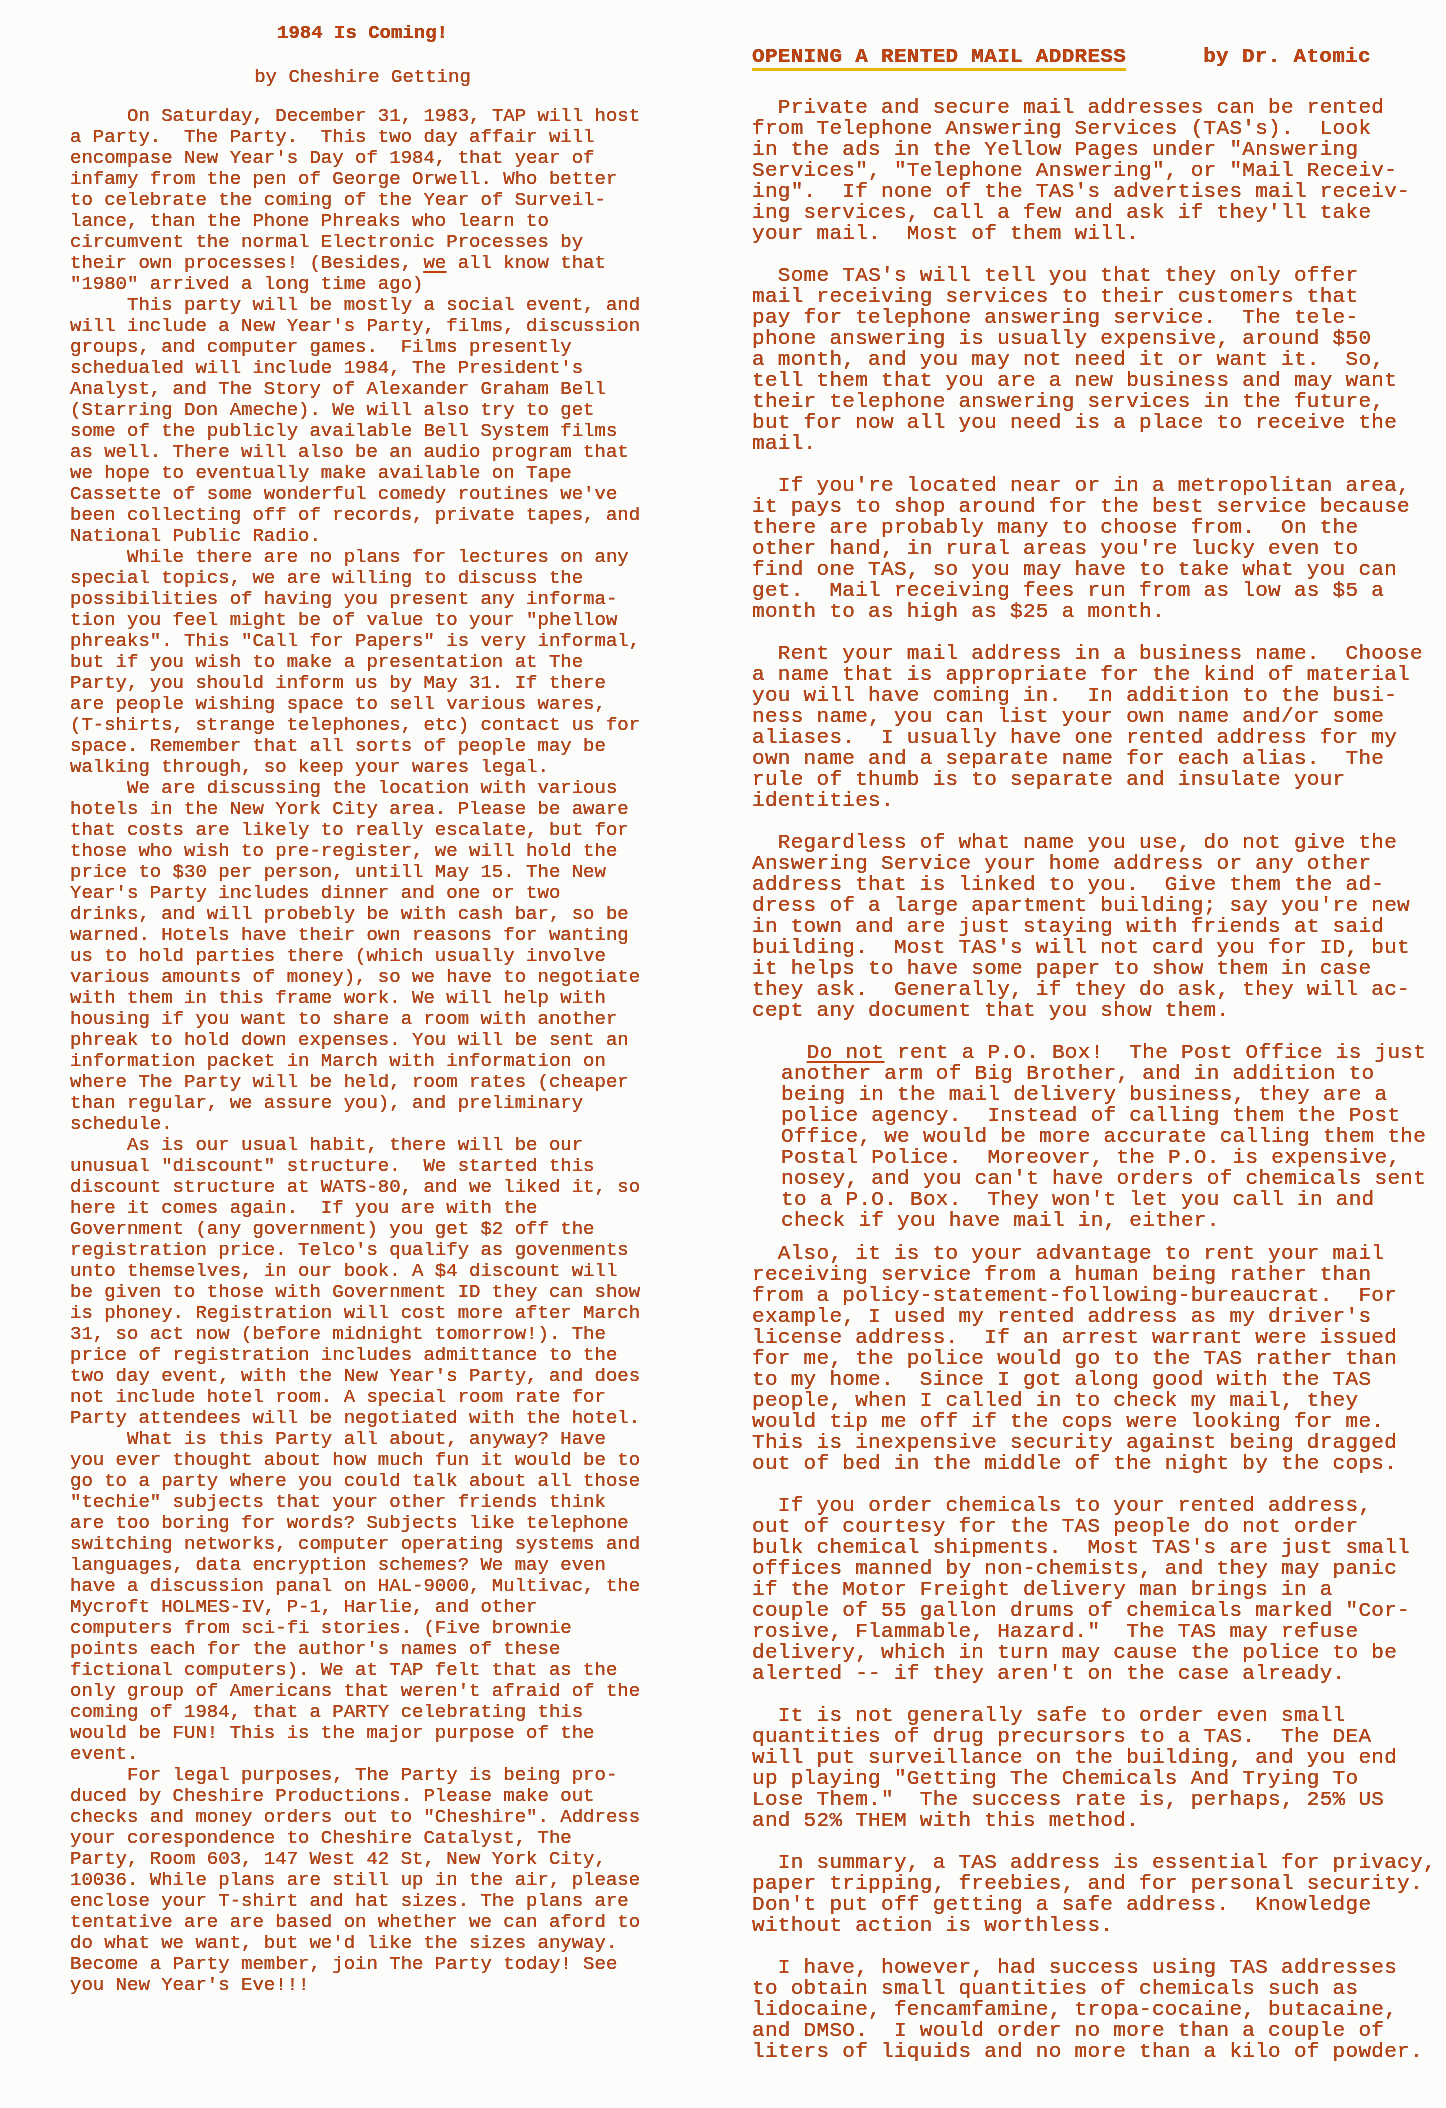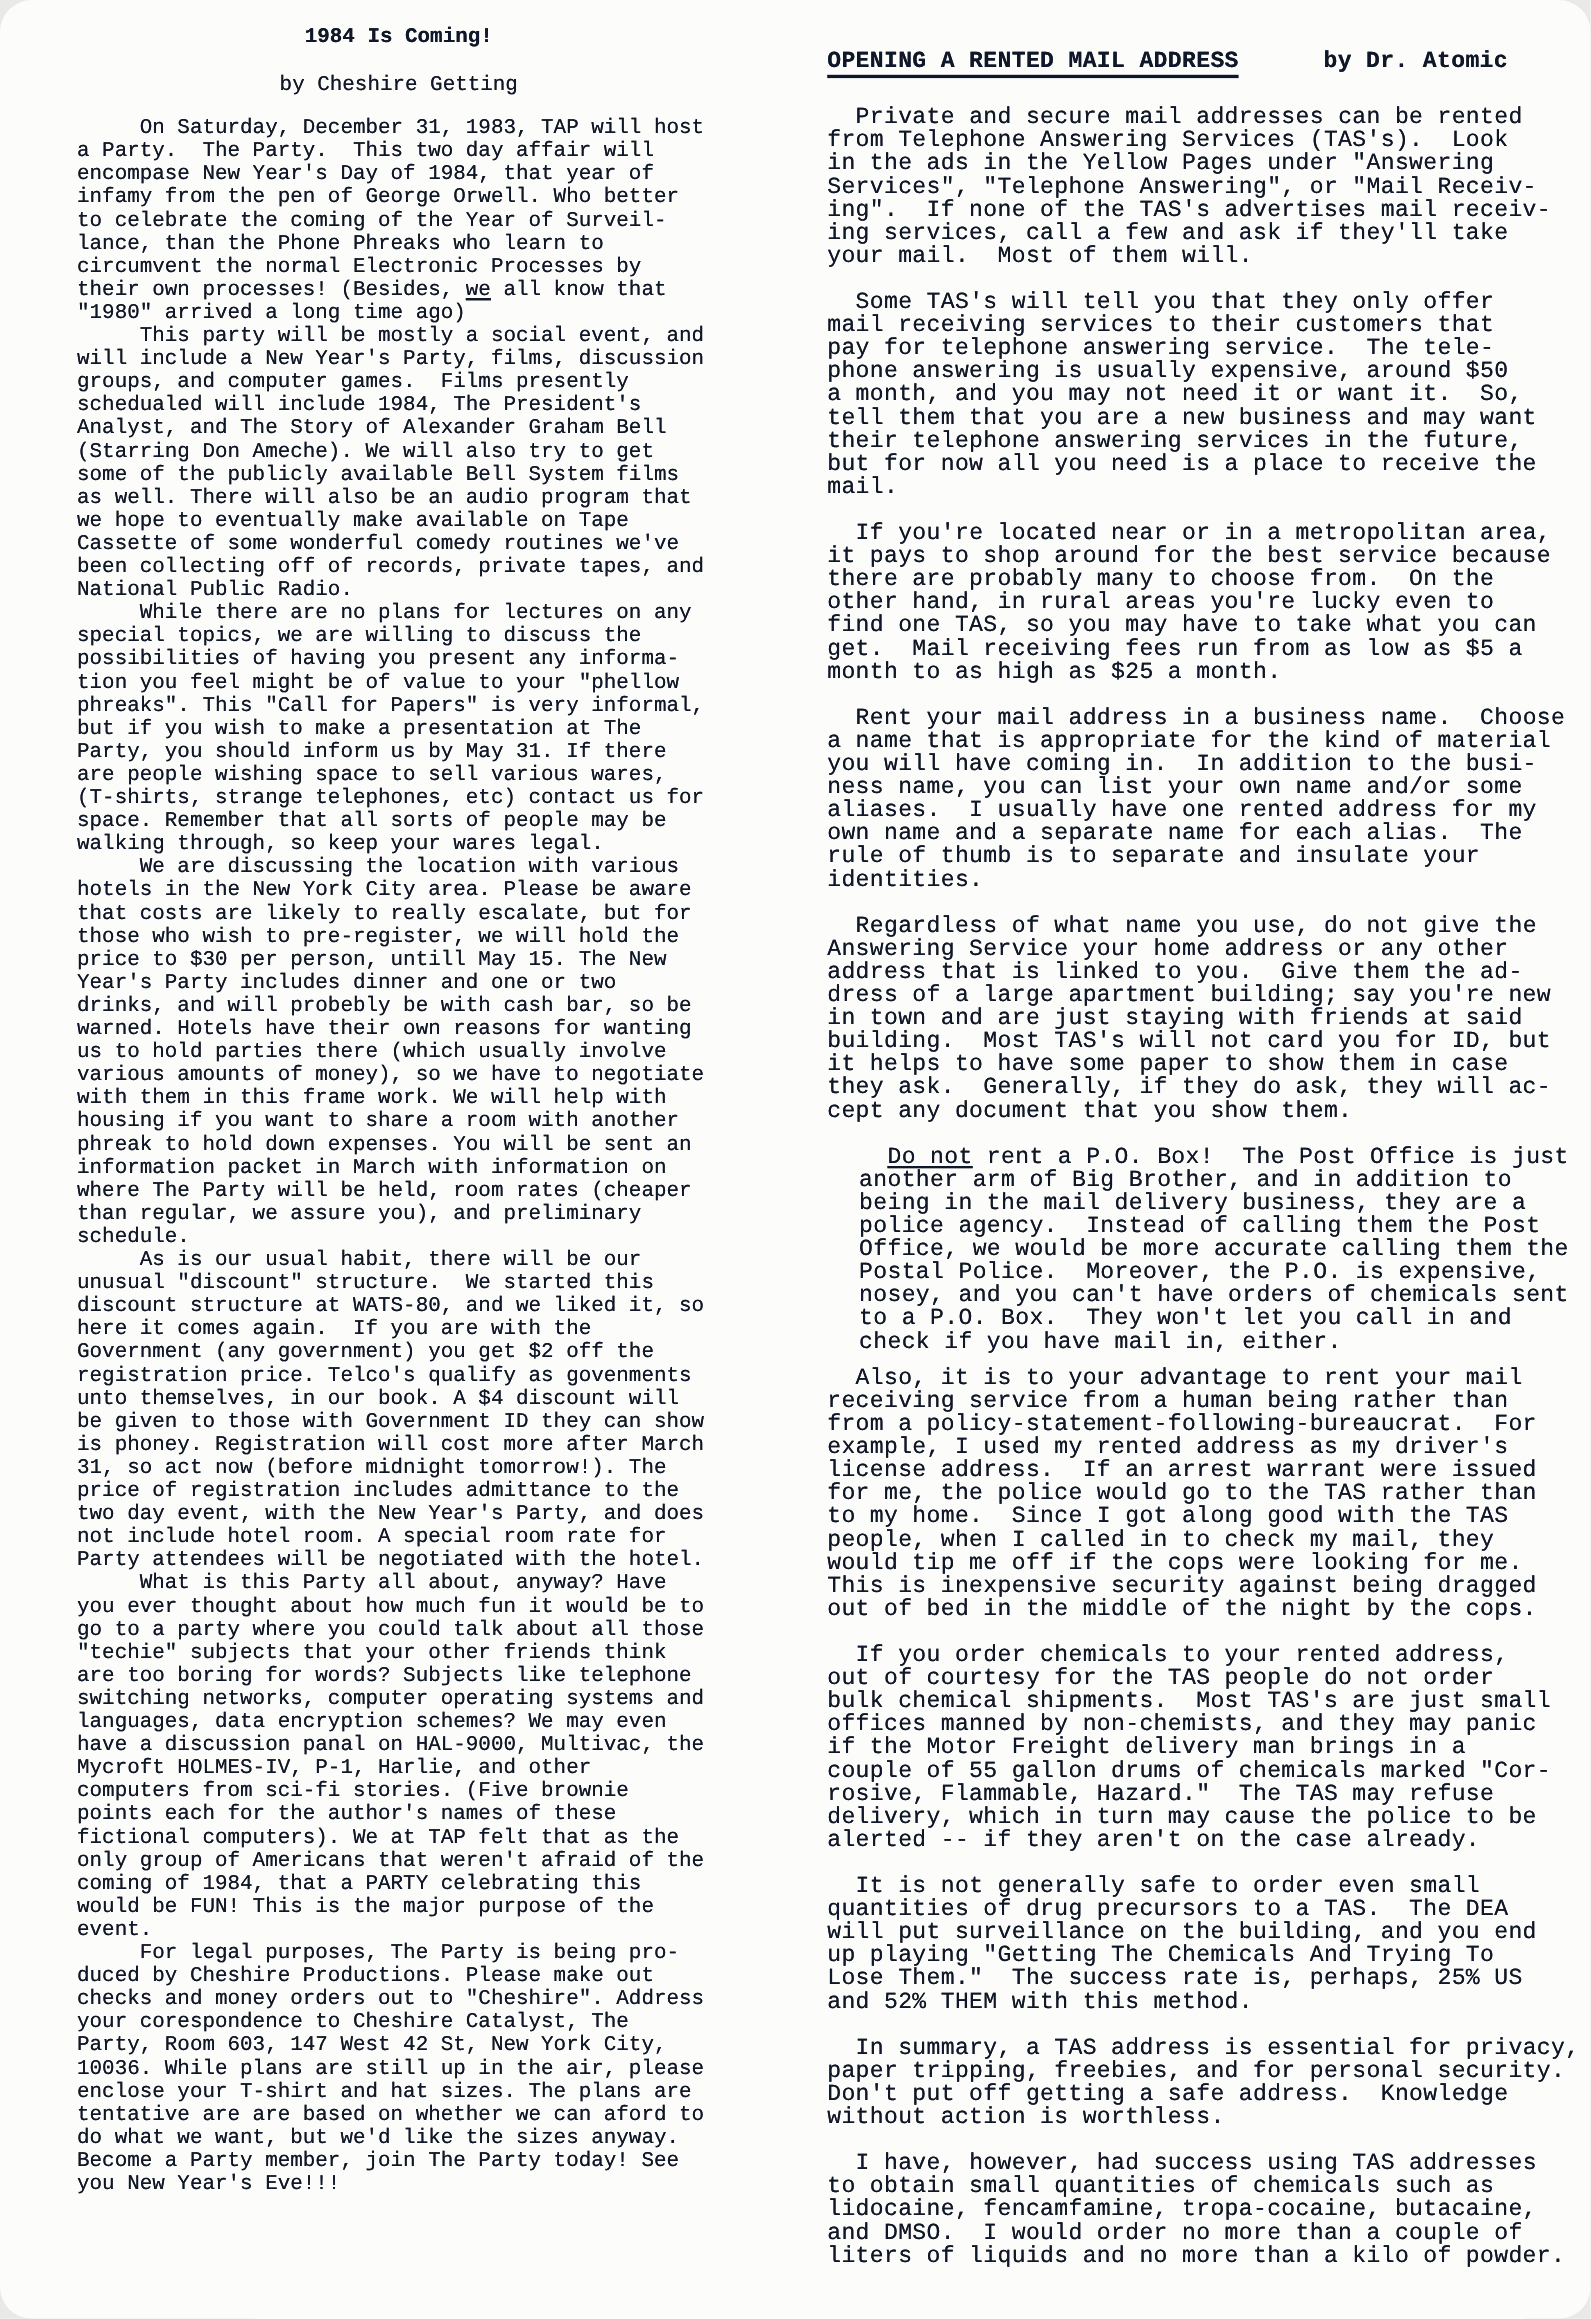--- a/index.html
+++ b/index.html
@@ -6,38 +6,37 @@
   body {
     background: #e9e9e7;
     font-family: "Liberation Mono", "DejaVu Sans Mono", monospace;
   }
   .page {
     position: relative;
     width: 1446px;
     height: 2108px;
     margin: 0 auto;
     background: #fcfcfa;
-    color: #0f172a;
+    color: #c2410c;
     overflow: hidden;
     text-shadow: 0 0 0.5px rgba(10,10,10,0.85);
-    border-radius: 29px;
   }
   .col { position: absolute; }
   .col-left  { left: 70px;  top: 22px; width: 585px; font-size: 19px; line-height: 21px; }
   .col-right { left: 752px; top: 46px; width: 694px; font-size: 21px; line-height: 21px; letter-spacing: 0.3px; }
 
   .l-head { text-align: center; margin-bottom: 18px; }
   .l-title { font-weight: bold; line-height: 23px; white-space: pre; }
   .l-byline { margin-top: 22px; line-height: 21px; white-space: pre; }
 
   .r-head { margin-bottom: 26px; white-space: nowrap; }
   .r-title {
     font-weight: bold;
     display: inline-block;
-    border-bottom: 3px solid #0f172a;
+    border-bottom: 3px solid #eab308;
     padding-bottom: 1px;
   }
   .r-byline { margin-left: 77px; font-weight: bold; }
 
   .para {
     margin: 0;
     white-space: pre-wrap;
   }
   .col-right .para { margin: 0 0 21px 0; }
   .col-right .para.tight { margin-bottom: 12px; margin-left: 29px; }

